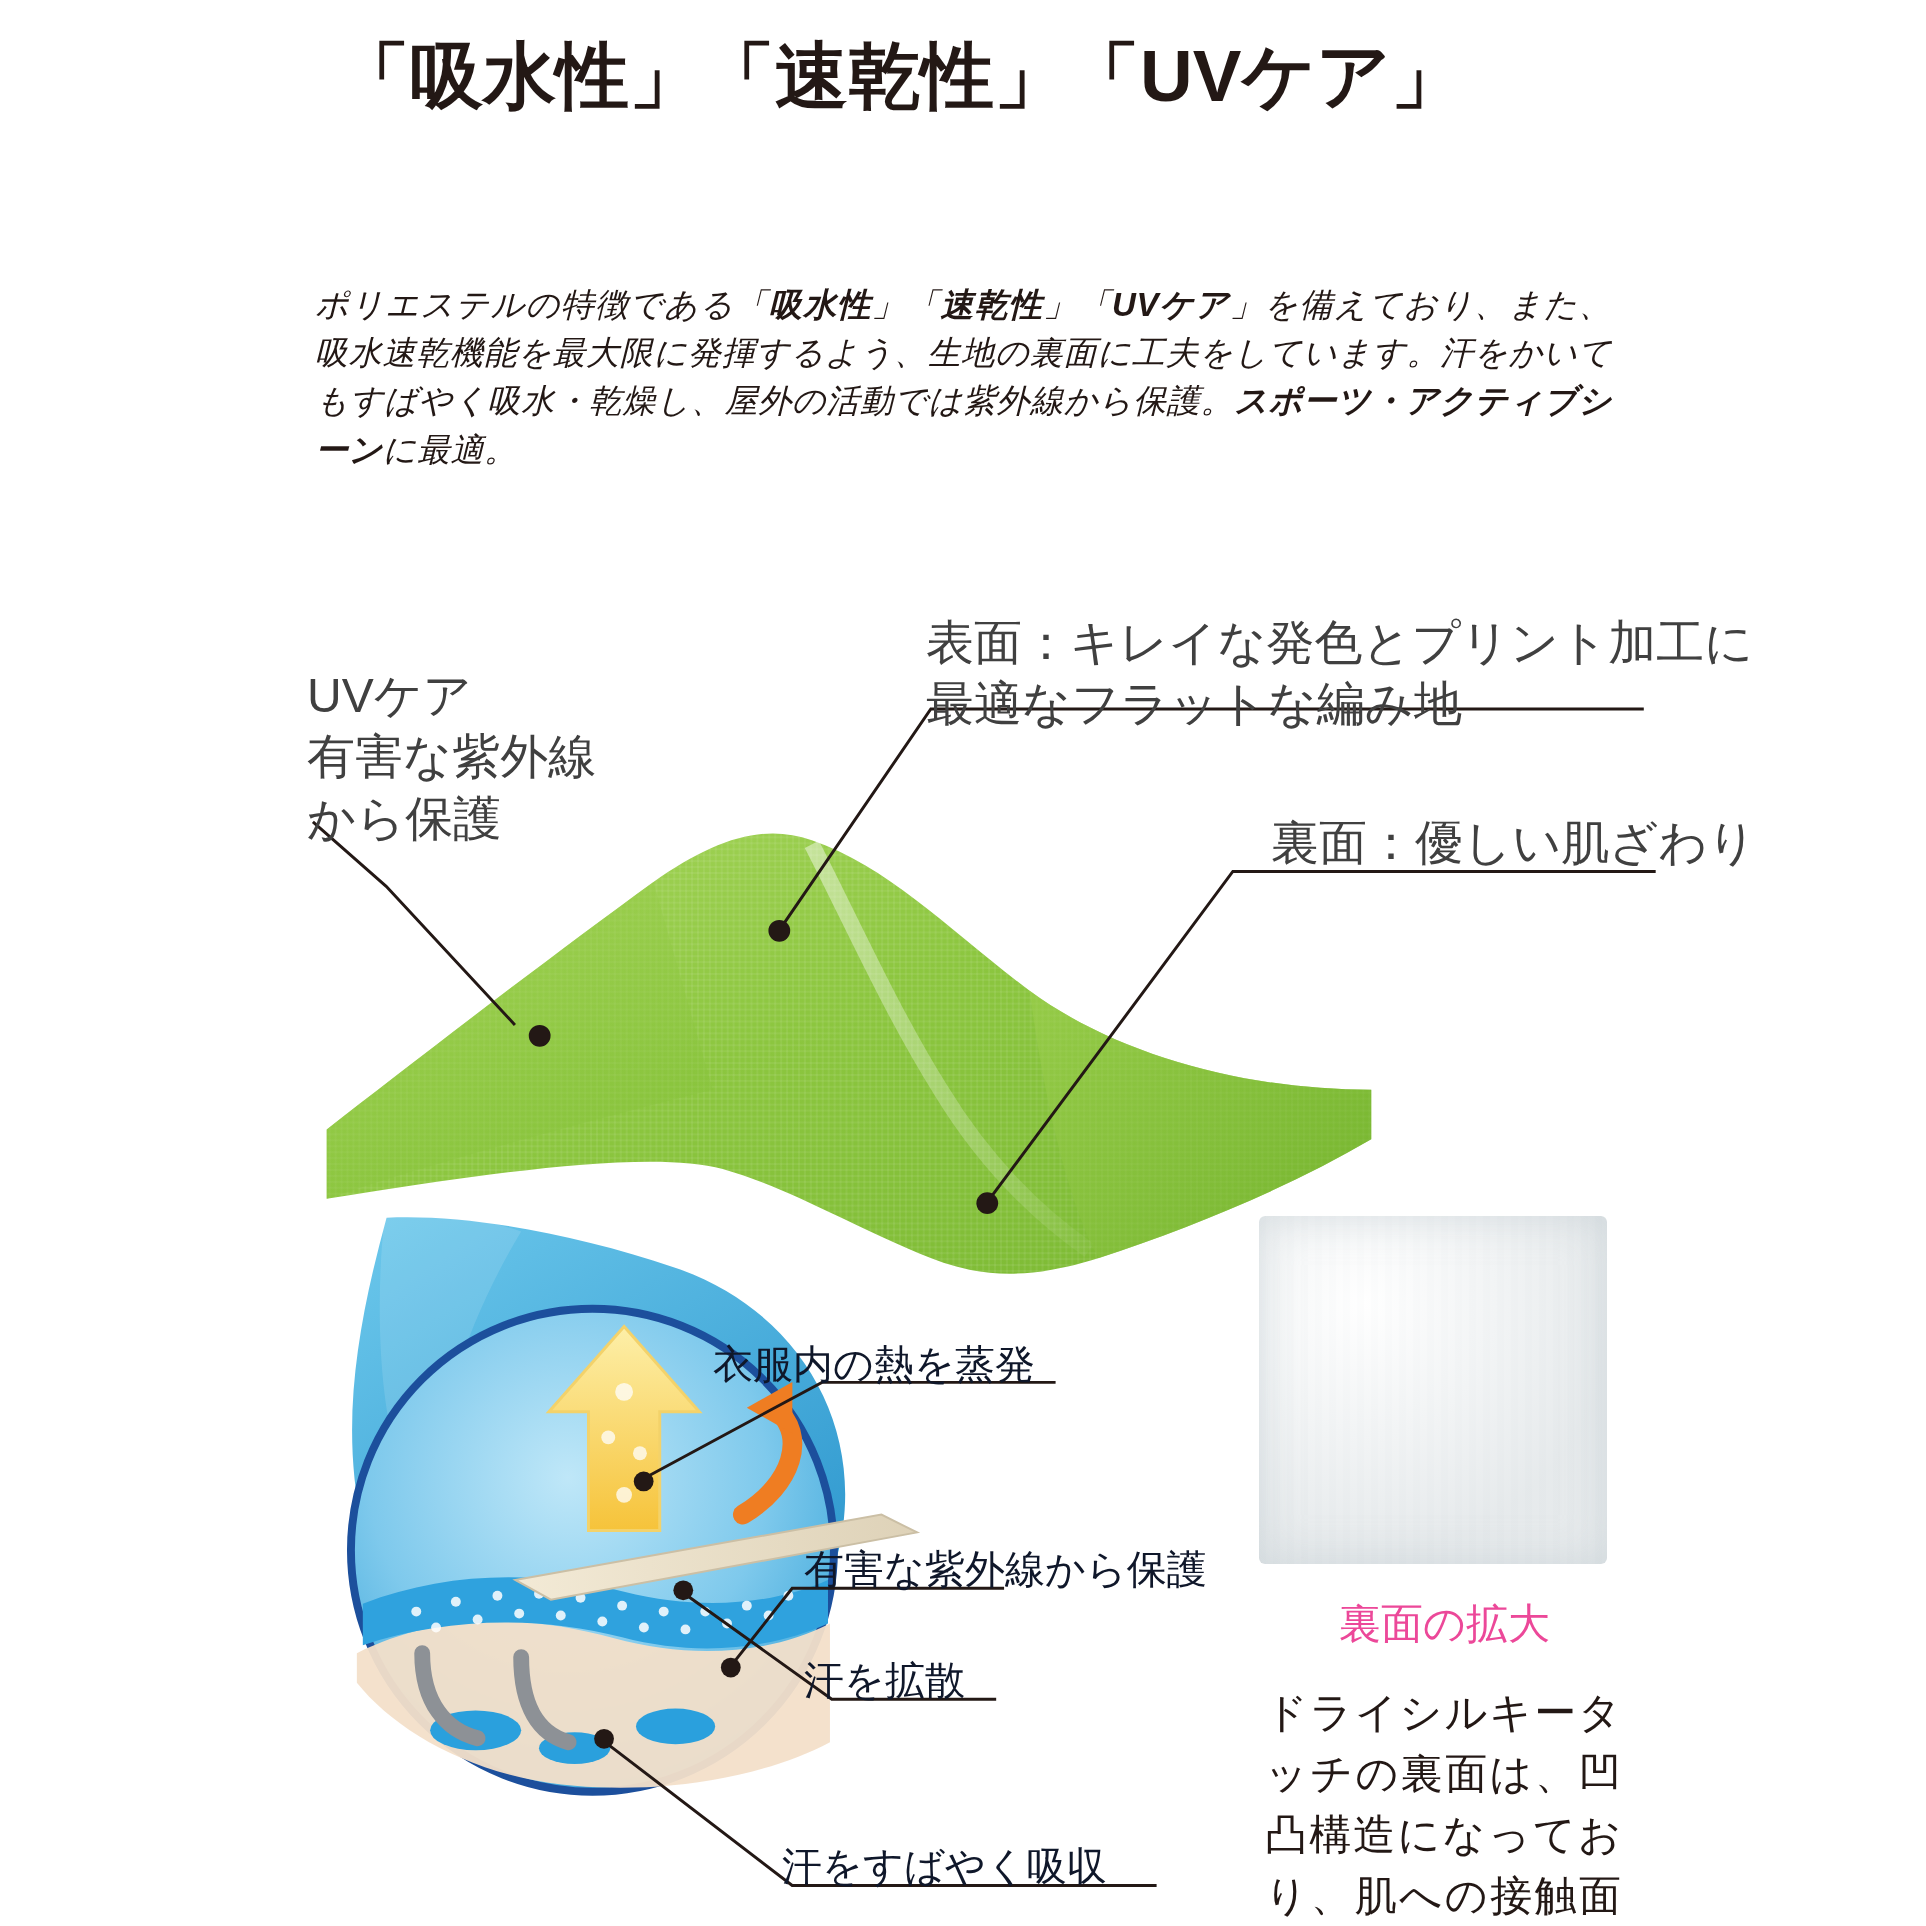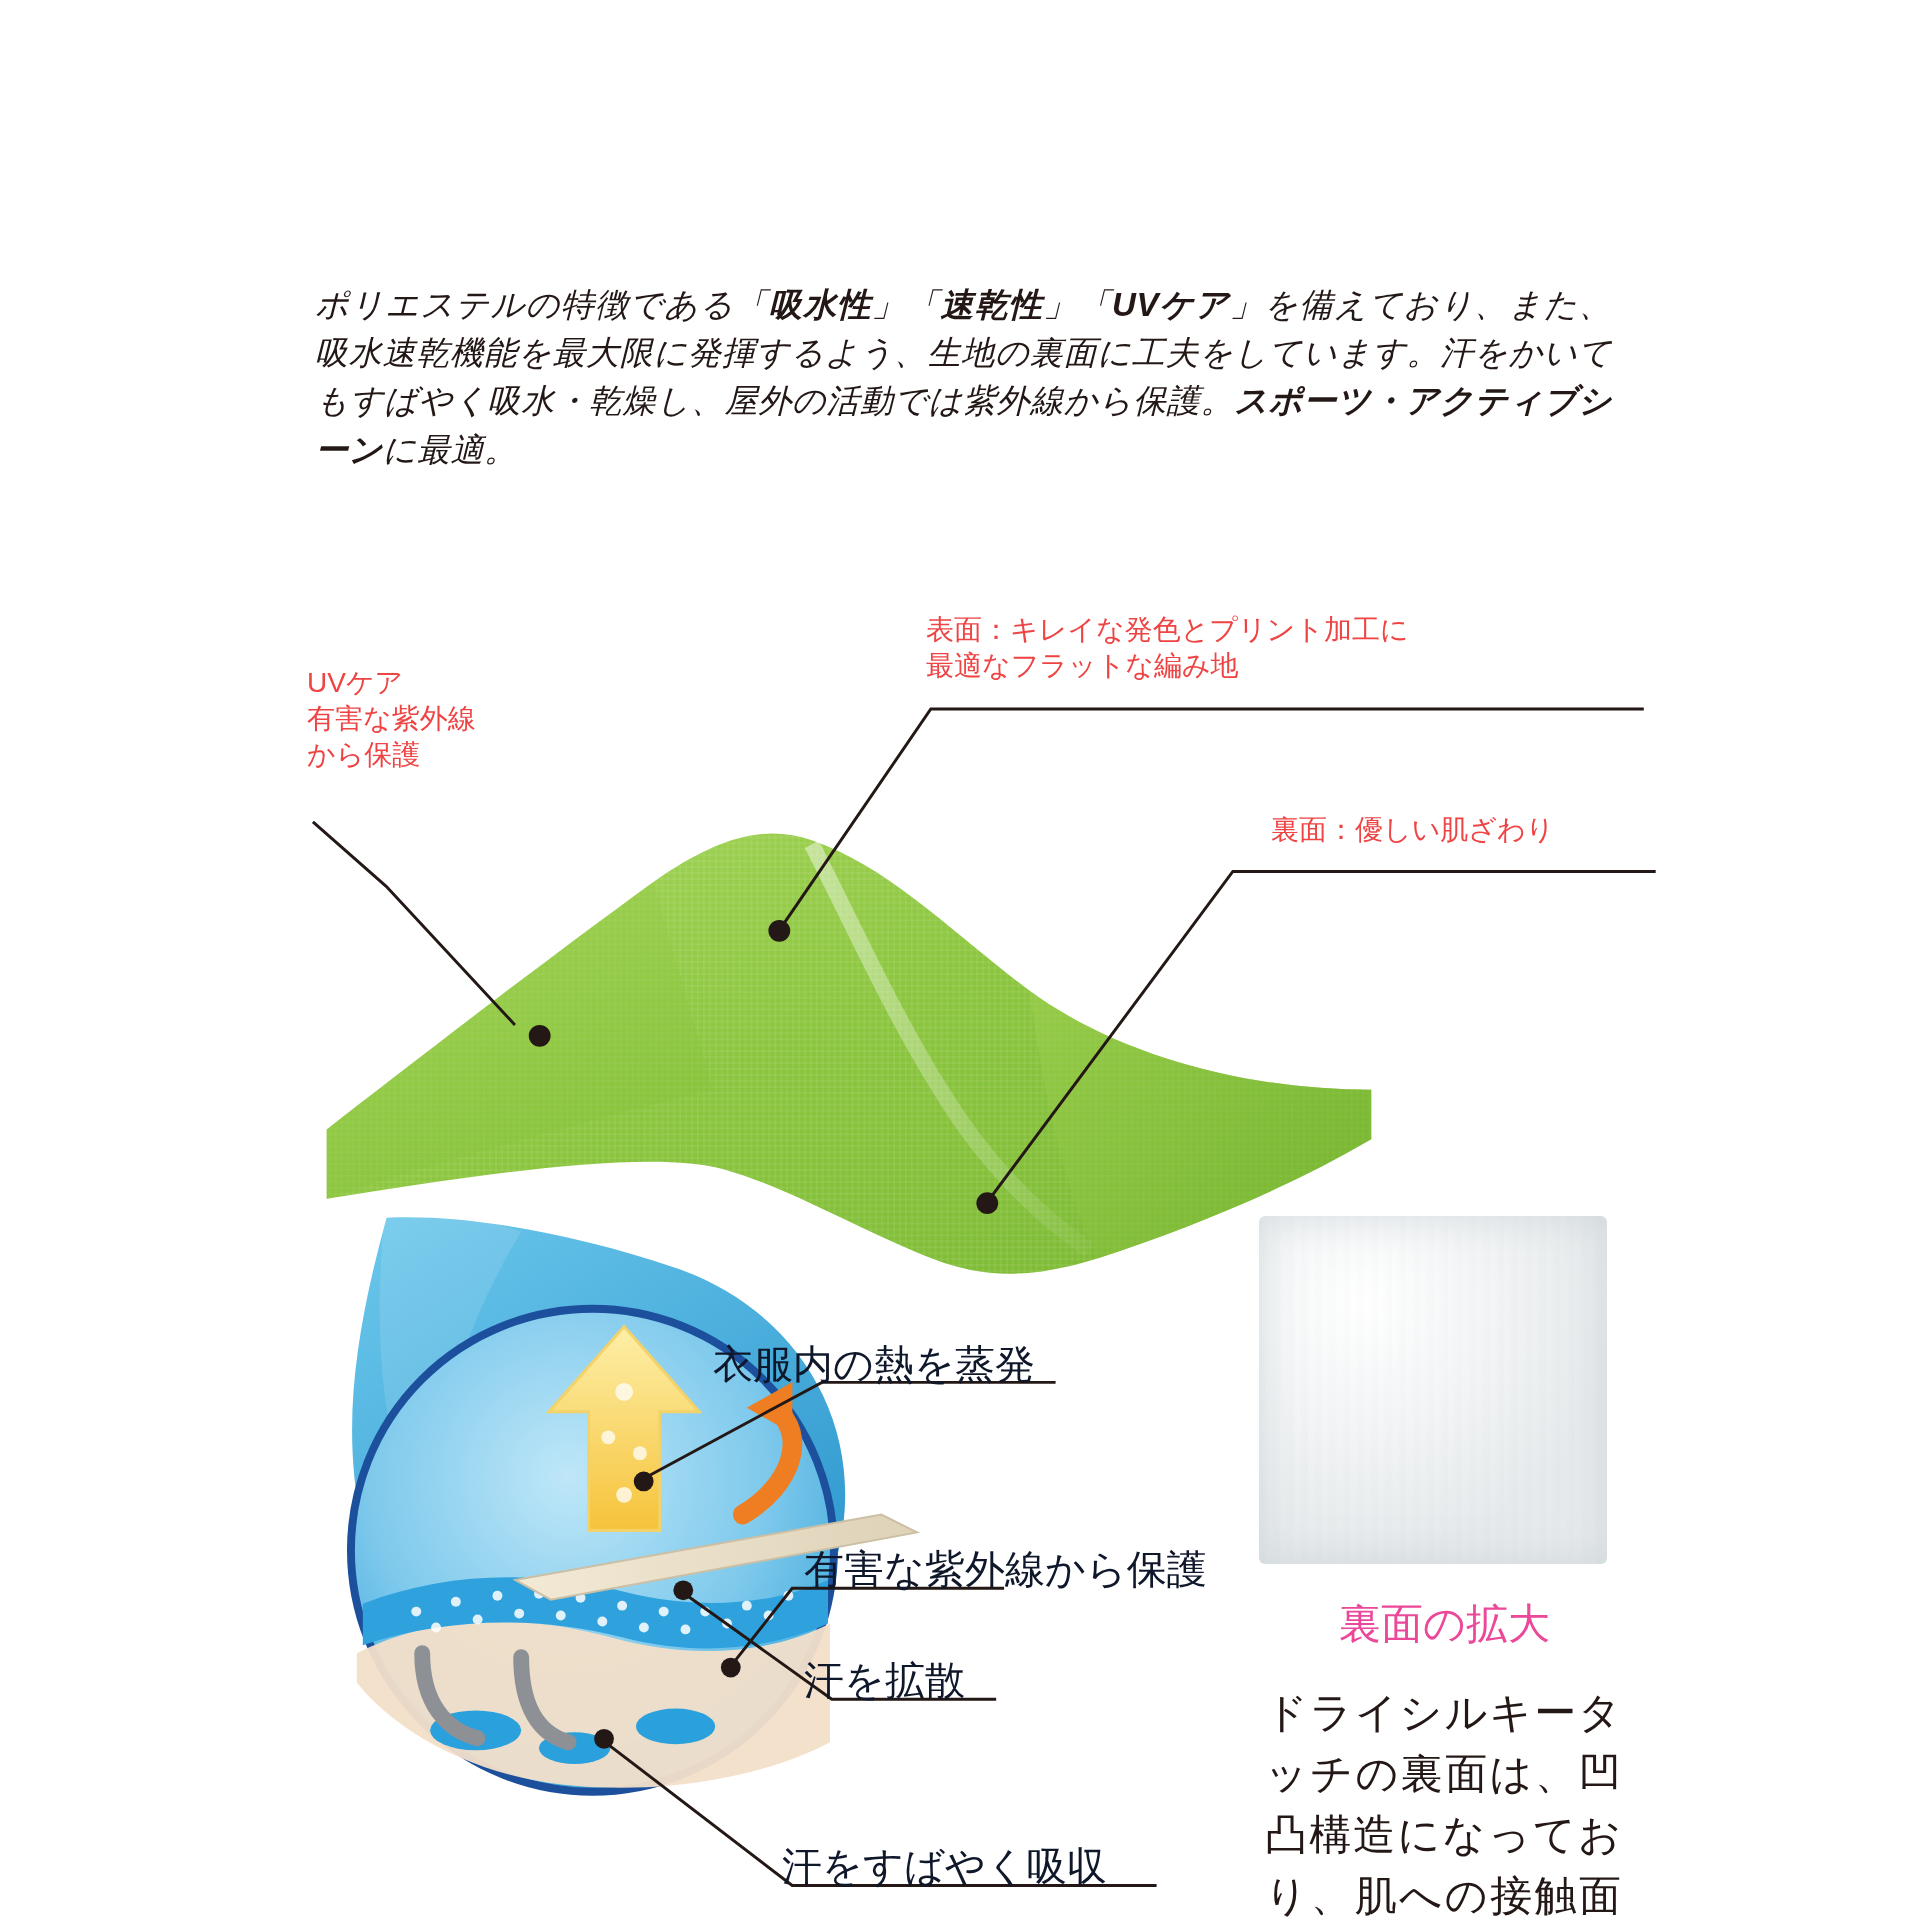--- a/index.html
+++ b/index.html
@@ -69,23 +69,23 @@
     position: absolute;
     left: 30px;
     top: 30px;
     width: 1099px;
     height: 515px;
   }
 
   
   .callout {
     position: absolute;
-    font-size: 28px;
+    font-size: 48px;
     line-height: 1.28;
-    color: #ef4444;
+    color: #404040;
     white-space: pre-line;
   }
   #callout-uv      { left: 307px;  top: 665px; }
   #callout-face    { left: 926px;  top: 612px; }
   #callout-back    { left: 1223px; top: 812px; margin-left: 48px; }
 
   .leader { position: absolute; }
 
   
   #diagram {
@@ -139,20 +139,21 @@
     line-height: 1.45;
     letter-spacing: 0px;
     text-align: justify;
     text-justify: inter-character;
   }
 </style>
 </head>
 <body>
 
 <div id="headline">
+  <div class="headline-line2">「吸水性」「速乾性」「UVケア」</div>
 </div>
 
 <p id="intro"><span>ポリエステルの特徴である「</span><b>吸水性</b><span>」「</span><b>速乾性</b><span>」「</span><b>UVケア</b><span>」を備えており、また、吸水速乾機能を最大限に発揮するよう、生地の裏面に工夫をしています。汗をかいてもすばやく吸水・乾燥し、屋外の活動では紫外線から保護。</span><b>スポーツ・アクティブシーン</b><span>に最適。</span></p>
 
 <div id="fabric-figure">
   <svg class="fabric-sheet" viewBox="0 0 1110 520">
     <defs>
       <linearGradient id="gFabTop" x1="0" y1="0" x2="1" y2="1">
         <stop offset="0%" stop-color="#a7d65c"></stop>
         <stop offset="45%" stop-color="#8cc63f"></stop>

